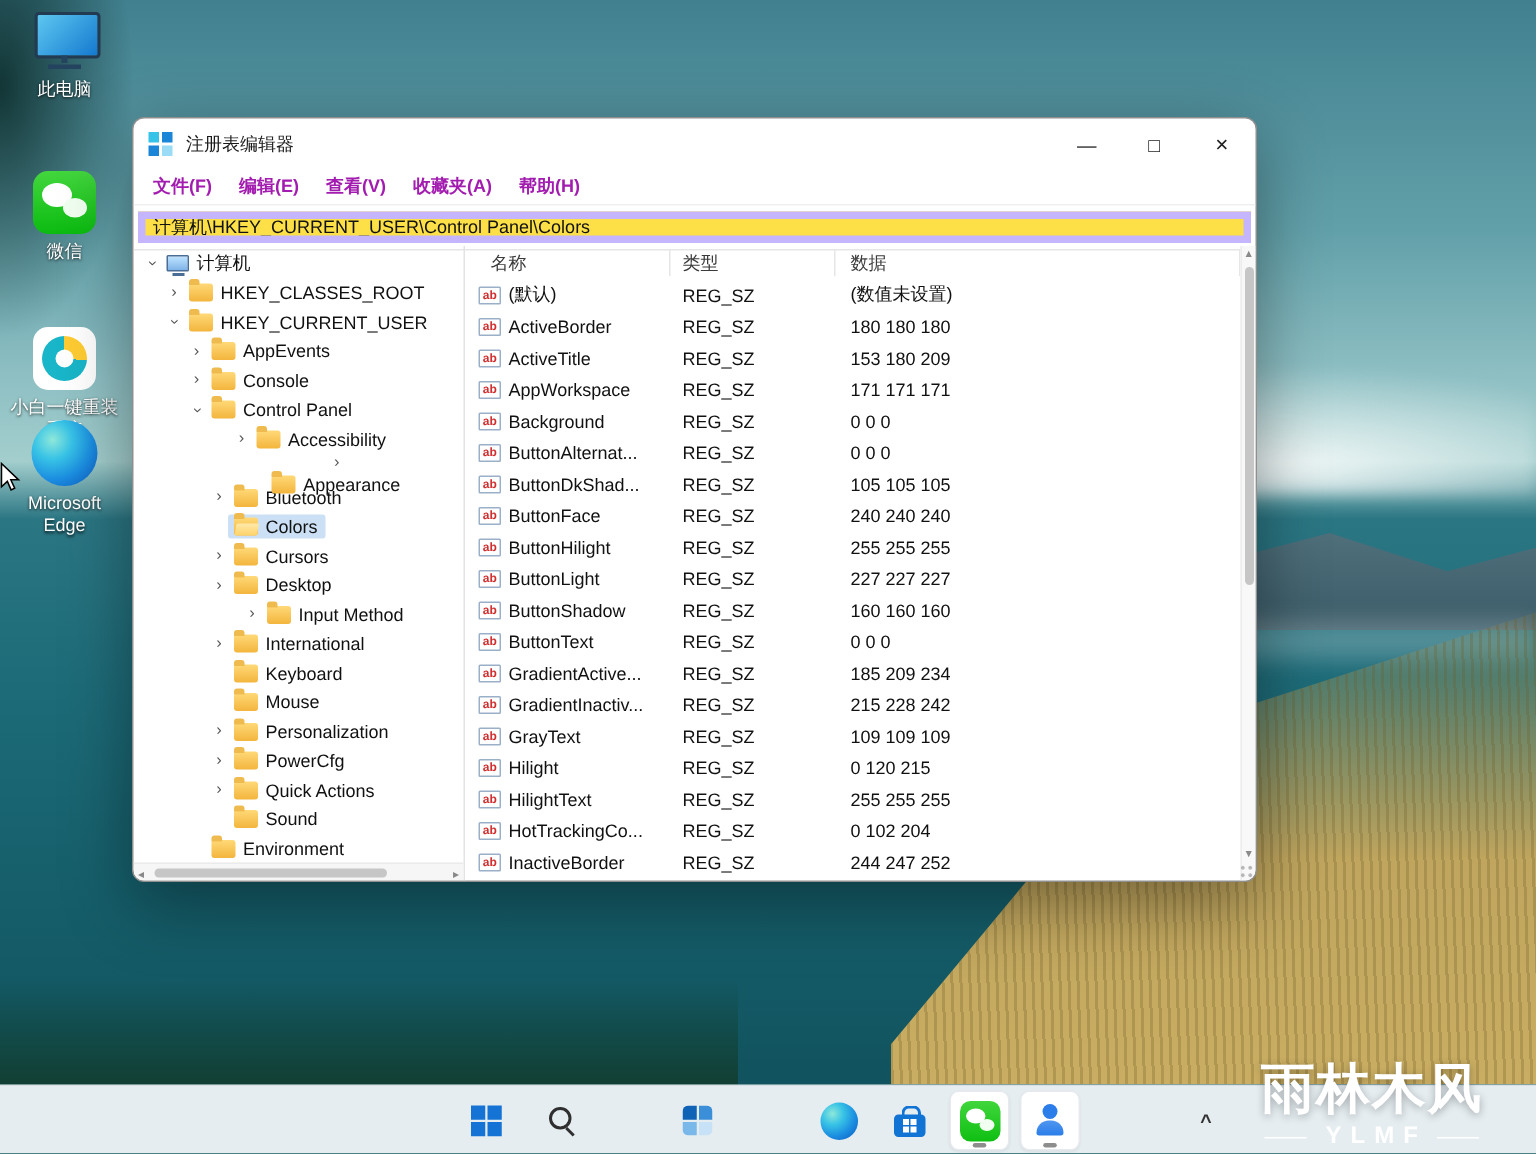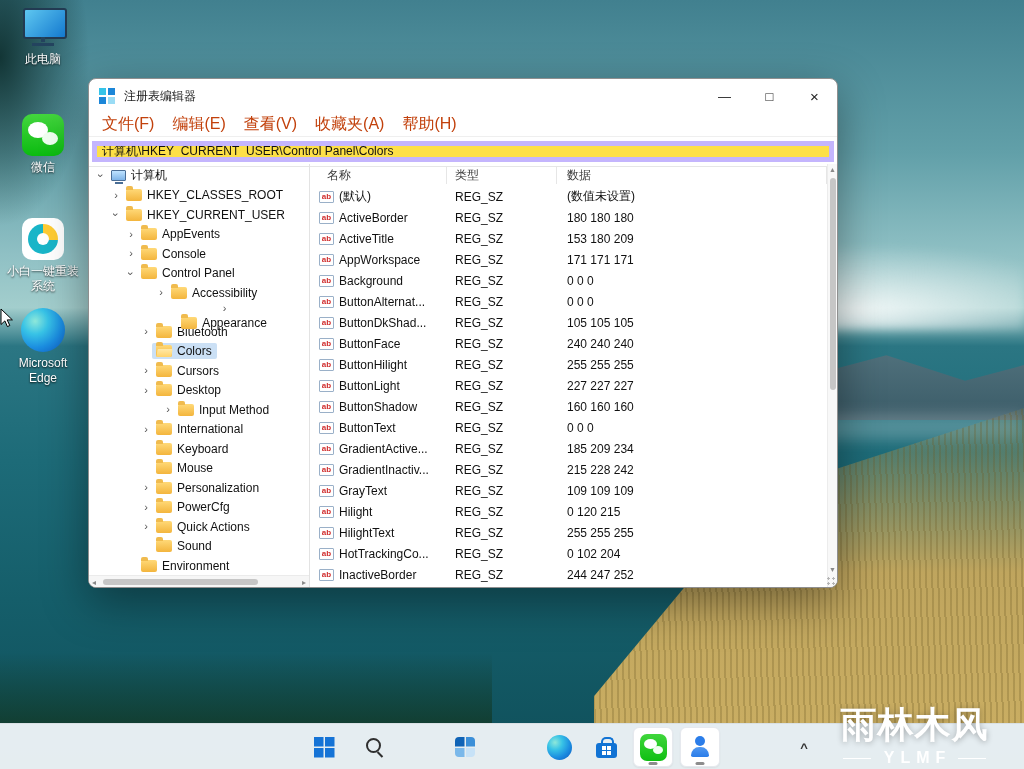--- a/index.html
+++ b/index.html
@@ -21,21 +21,21 @@
   .grass { position:absolute; right:0; bottom:46px; width:430px; height:335px;
     background:repeating-linear-gradient(88deg, rgba(110,92,38,.28) 0 2px, transparent 2px 6px),
                linear-gradient(to top,#c9ad62 0%,#bfa55e 45%, rgba(165,152,92,.45) 78%, transparent 100%);
     clip-path:polygon(0 100%,0 92%,22% 58%,52% 26%,100% 6%,100% 100%); }
   .shore { position:absolute; left:0; right:52%; bottom:46px; height:70px;
     background:linear-gradient(to top, rgba(18,58,40,.8), transparent); }
 
   
   #desktop-icons { position:absolute; left:4px; top:0; width:78px; z-index:2; }
   .di { position:absolute; left:0; width:78px; text-align:center; cursor:default; }
-  .di-0{top:6px} .di-1{top:114px} .di-2{top:218px} .di-3{top:308px}
+  .di-0{top:6px} .di-1{top:114px} .di-2{top:218px} .di-3{top:280px}
   .dlabel { margin-top:4px; font-size:12px; color:#fff; text-shadow:0 1px 2px rgba(0,0,0,.85); line-height:1.25; }
   .dicon { width:46px; height:42px; display:block; margin:0 auto; position:relative; }
   .ic-this-pc::before { content:''; position:absolute; left:3px; top:2px; width:40px; height:27px;
     background:linear-gradient(135deg,#5ec7f0,#1479cf); border:2px solid #223a52; border-radius:3px; }
   .ic-this-pc::after { content:''; position:absolute; left:12px; bottom:2px; width:22px; height:9px;
     background:linear-gradient(#23435e,#23435e) 9px 0/4px 5px no-repeat,
                linear-gradient(#23435e,#23435e) 0 6px/22px 3px no-repeat; }
   .ic-wechat { background:linear-gradient(#43d63e,#0bbb10); border-radius:10px; width:42px; height:42px; }
   .ic-wechat::before { content:''; position:absolute; left:6px; top:8px; width:20px; height:16px; background:#fff; border-radius:50%; }
   .ic-wechat::after { content:''; position:absolute; left:20px; top:18px; width:16px; height:13px; background:#f0fff0; border-radius:50%; }
@@ -51,21 +51,21 @@
     background:#fff; border:1px solid #8f8f8f; border-radius:8px; box-shadow:0 14px 46px rgba(0,0,0,.4); overflow:hidden; }
   .titlebar { height:34px; display:flex; align-items:center; padding-left:10px; }
   .reg-ico { width:16px; height:16px; margin-right:9px; background-repeat:no-repeat;
     background-image:linear-gradient(#35c3e8,#35c3e8),linear-gradient(#1b86d8,#1b86d8),linear-gradient(#1b86d8,#1b86d8),linear-gradient(#9adcf5,#9adcf5);
     background-size:7px 7px; background-position:0 0,9px 0,0 9px,9px 9px; }
   .title-text { font-size:12px; color:#1a1a1a; }
   .wc-group { margin-left:auto; display:flex; height:34px; }
   .wc { width:45px; display:flex; align-items:center; justify-content:center; font-size:13px; color:#222; cursor:default; }
   .wc-close { font-size:15px; }
   .menubar { height:24px; display:flex; align-items:center; padding-left:4px; border-bottom:1px solid #efefef; }
-  .menu-item { font-size:16px; color:#c2410c; padding:3px 9px; border-radius:3px; }
+  .menu-item { font-size:12px; color:#a21caf; padding:3px 9px; border-radius:3px;font-weight:bold; }
   .addr-wrap { padding:4px 3px; border-bottom:1px solid #e6e6e6; }
   .addr-input { width:100%; height:21px; border:5px solid #c4b5fd; font-size:12px; padding:1px 5px;
     font-family:"Liberation Sans",sans-serif; color:#111; background:#fde047; }
   .win-main { position:absolute; top:85px; left:0; right:0; bottom:0; }
 
   
   .tree-pane { position:absolute; left:0; top:0; bottom:0; width:221px; border-right:1px solid #e3e3e3; overflow:hidden; padding-top:2px; }
   .tree-row { height:19.5px; display:flex; align-items:center; font-size:12px; color:#111; white-space:nowrap; cursor:default; }
   .chev { width:12px; flex:0 0 12px; text-align:center; font-size:11px; color:#555; line-height:1; }
   .chev.collapsed::after { content:'›'; }

